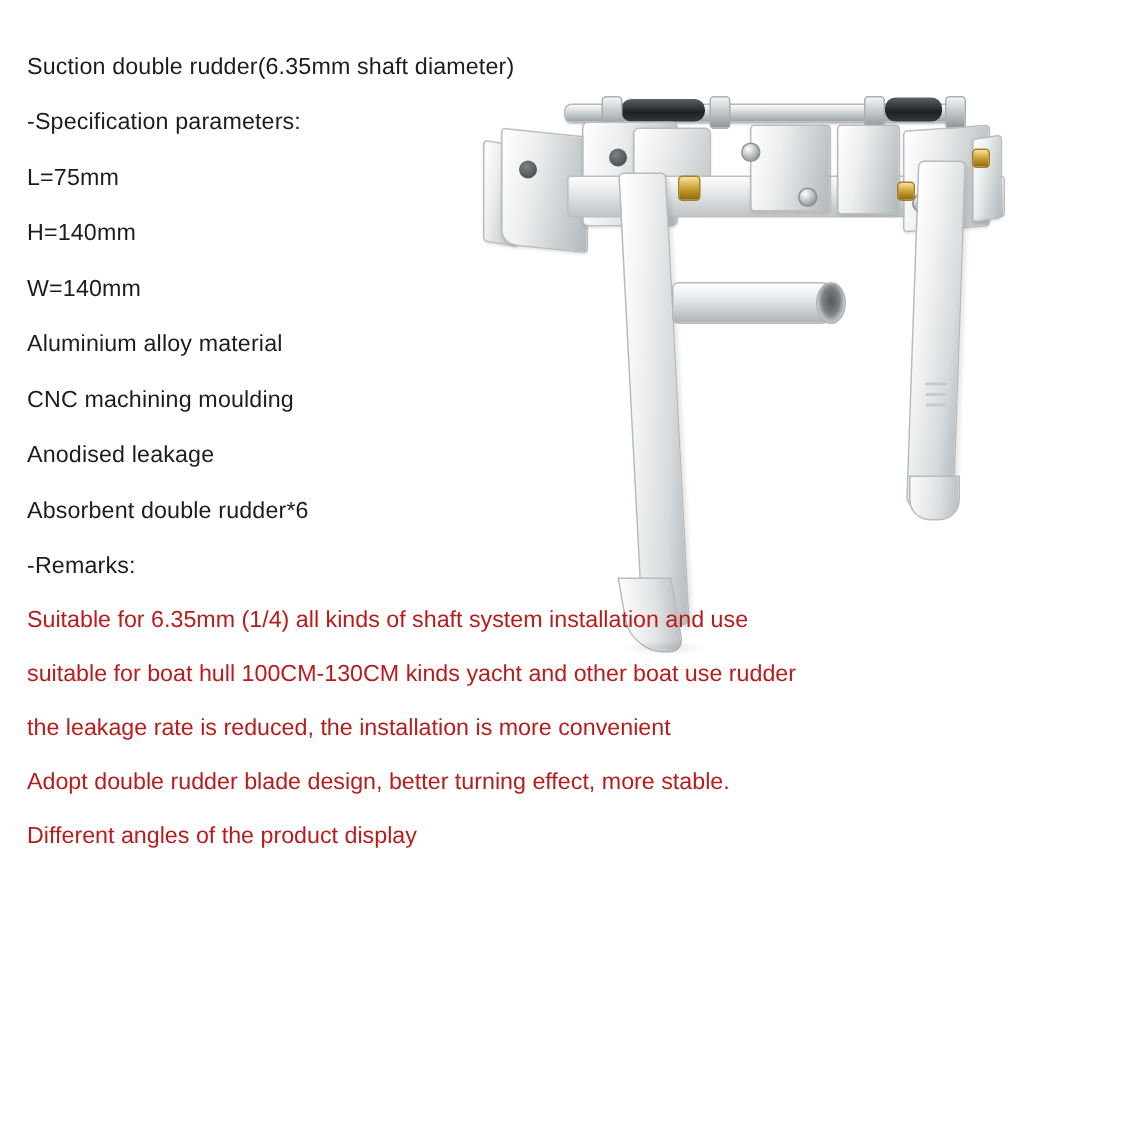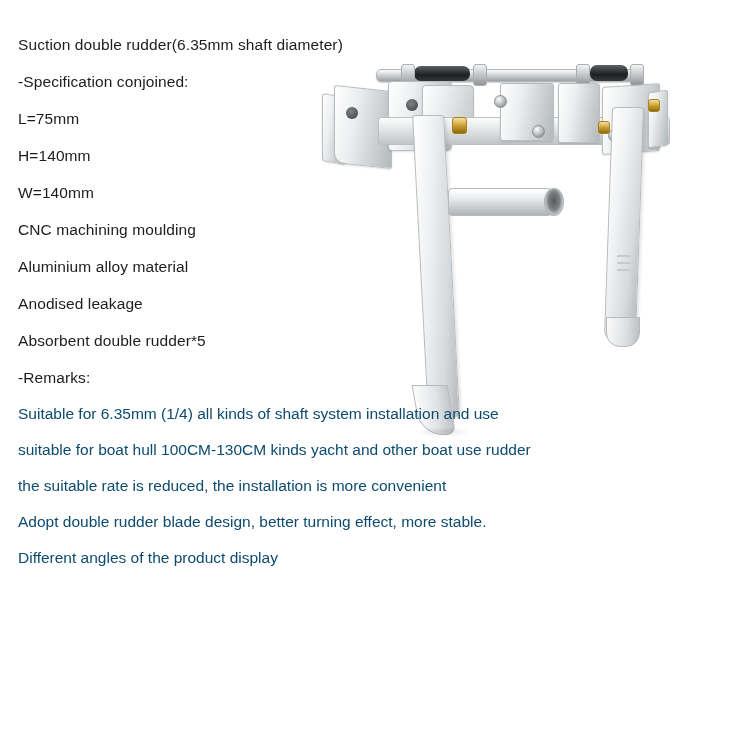--- a/index.html
+++ b/index.html
@@ -35,21 +35,21 @@
     font-size: 15.5px;
     line-height: 37px;
     white-space: nowrap;
     color: #1d1d1d;
     letter-spacing: 0.1px;
   }
   .para-line {
     font-size: 15.5px;
     line-height: 36px;
     white-space: nowrap;
-    color: #0c4a6e;
+    color: #b91c1c;
   }
 
   
   #product {
     position: absolute;
     left: 318px;
     top: 55px;
     width: 380px;
     height: 390px;
     z-index: 1;
@@ -332,29 +332,29 @@
     <div class="blade-vent" style="top:207px;"></div>
     <div class="blade-vent" style="top:214px;"></div>
 
     <div class="tube"></div>
     <div class="tube-mouth"></div>
     <div class="shadow"></div>
   </div>
 
   <div class="text-block">
     <div class="line">Suction double rudder(6.35mm shaft diameter)</div>
-    <div class="line">-Specification conjoined:</div>
+    <div class="line">-Specification parameters:</div>
     <div class="line">L=75mm</div>
     <div class="line">H=140mm</div>
     <div class="line">W=140mm</div>
+    <div class="line">Aluminium alloy material</div>
     <div class="line">CNC machining moulding</div>
-    <div class="line">Aluminium alloy material</div>
     <div class="line">Anodised leakage</div>
-    <div class="line">Absorbent double rudder*5</div>
+    <div class="line">Absorbent double rudder*6</div>
     <div class="line">-Remarks:</div>
     <div class="para-line">Suitable for 6.35mm (1/4) all kinds of shaft system installation and use</div>
     <div class="para-line">suitable for boat hull 100CM-130CM kinds yacht and other boat use rudder</div>
-    <div class="para-line">the suitable rate is reduced, the installation is more convenient</div>
+    <div class="para-line">the leakage rate is reduced, the installation is more convenient</div>
     <div class="para-line">Adopt double rudder blade design, better turning effect, more stable.</div>
     <div class="para-line">Different angles of the product display</div>
   </div>
 
 </div>
 
 </body></html>

